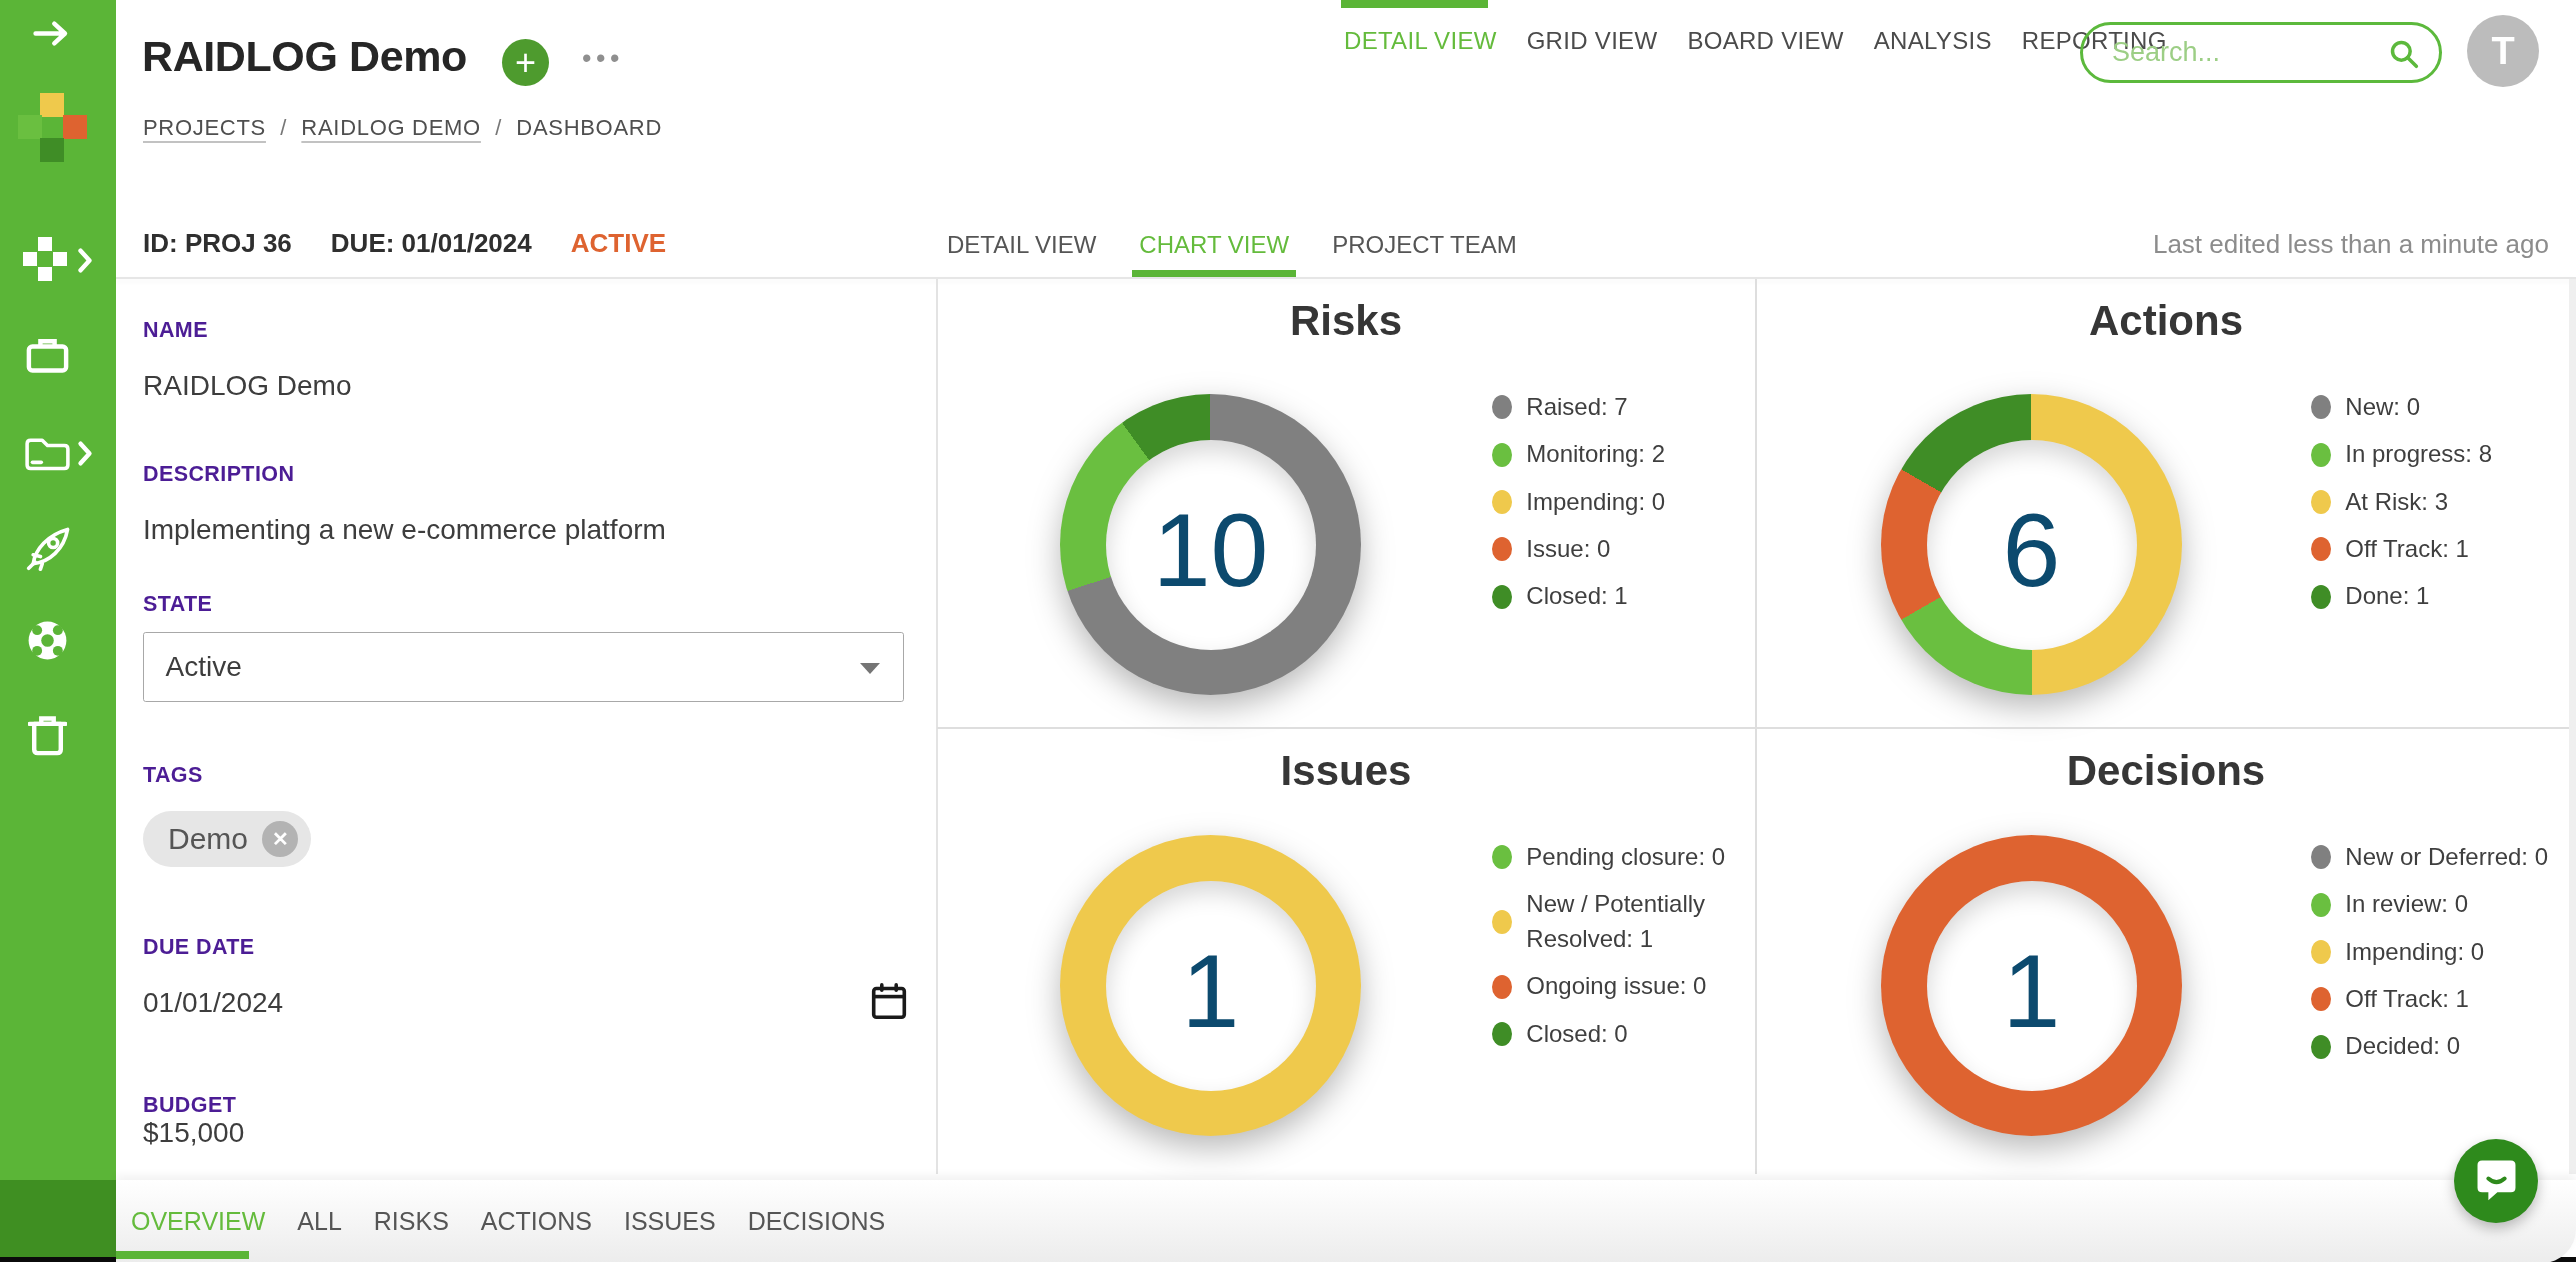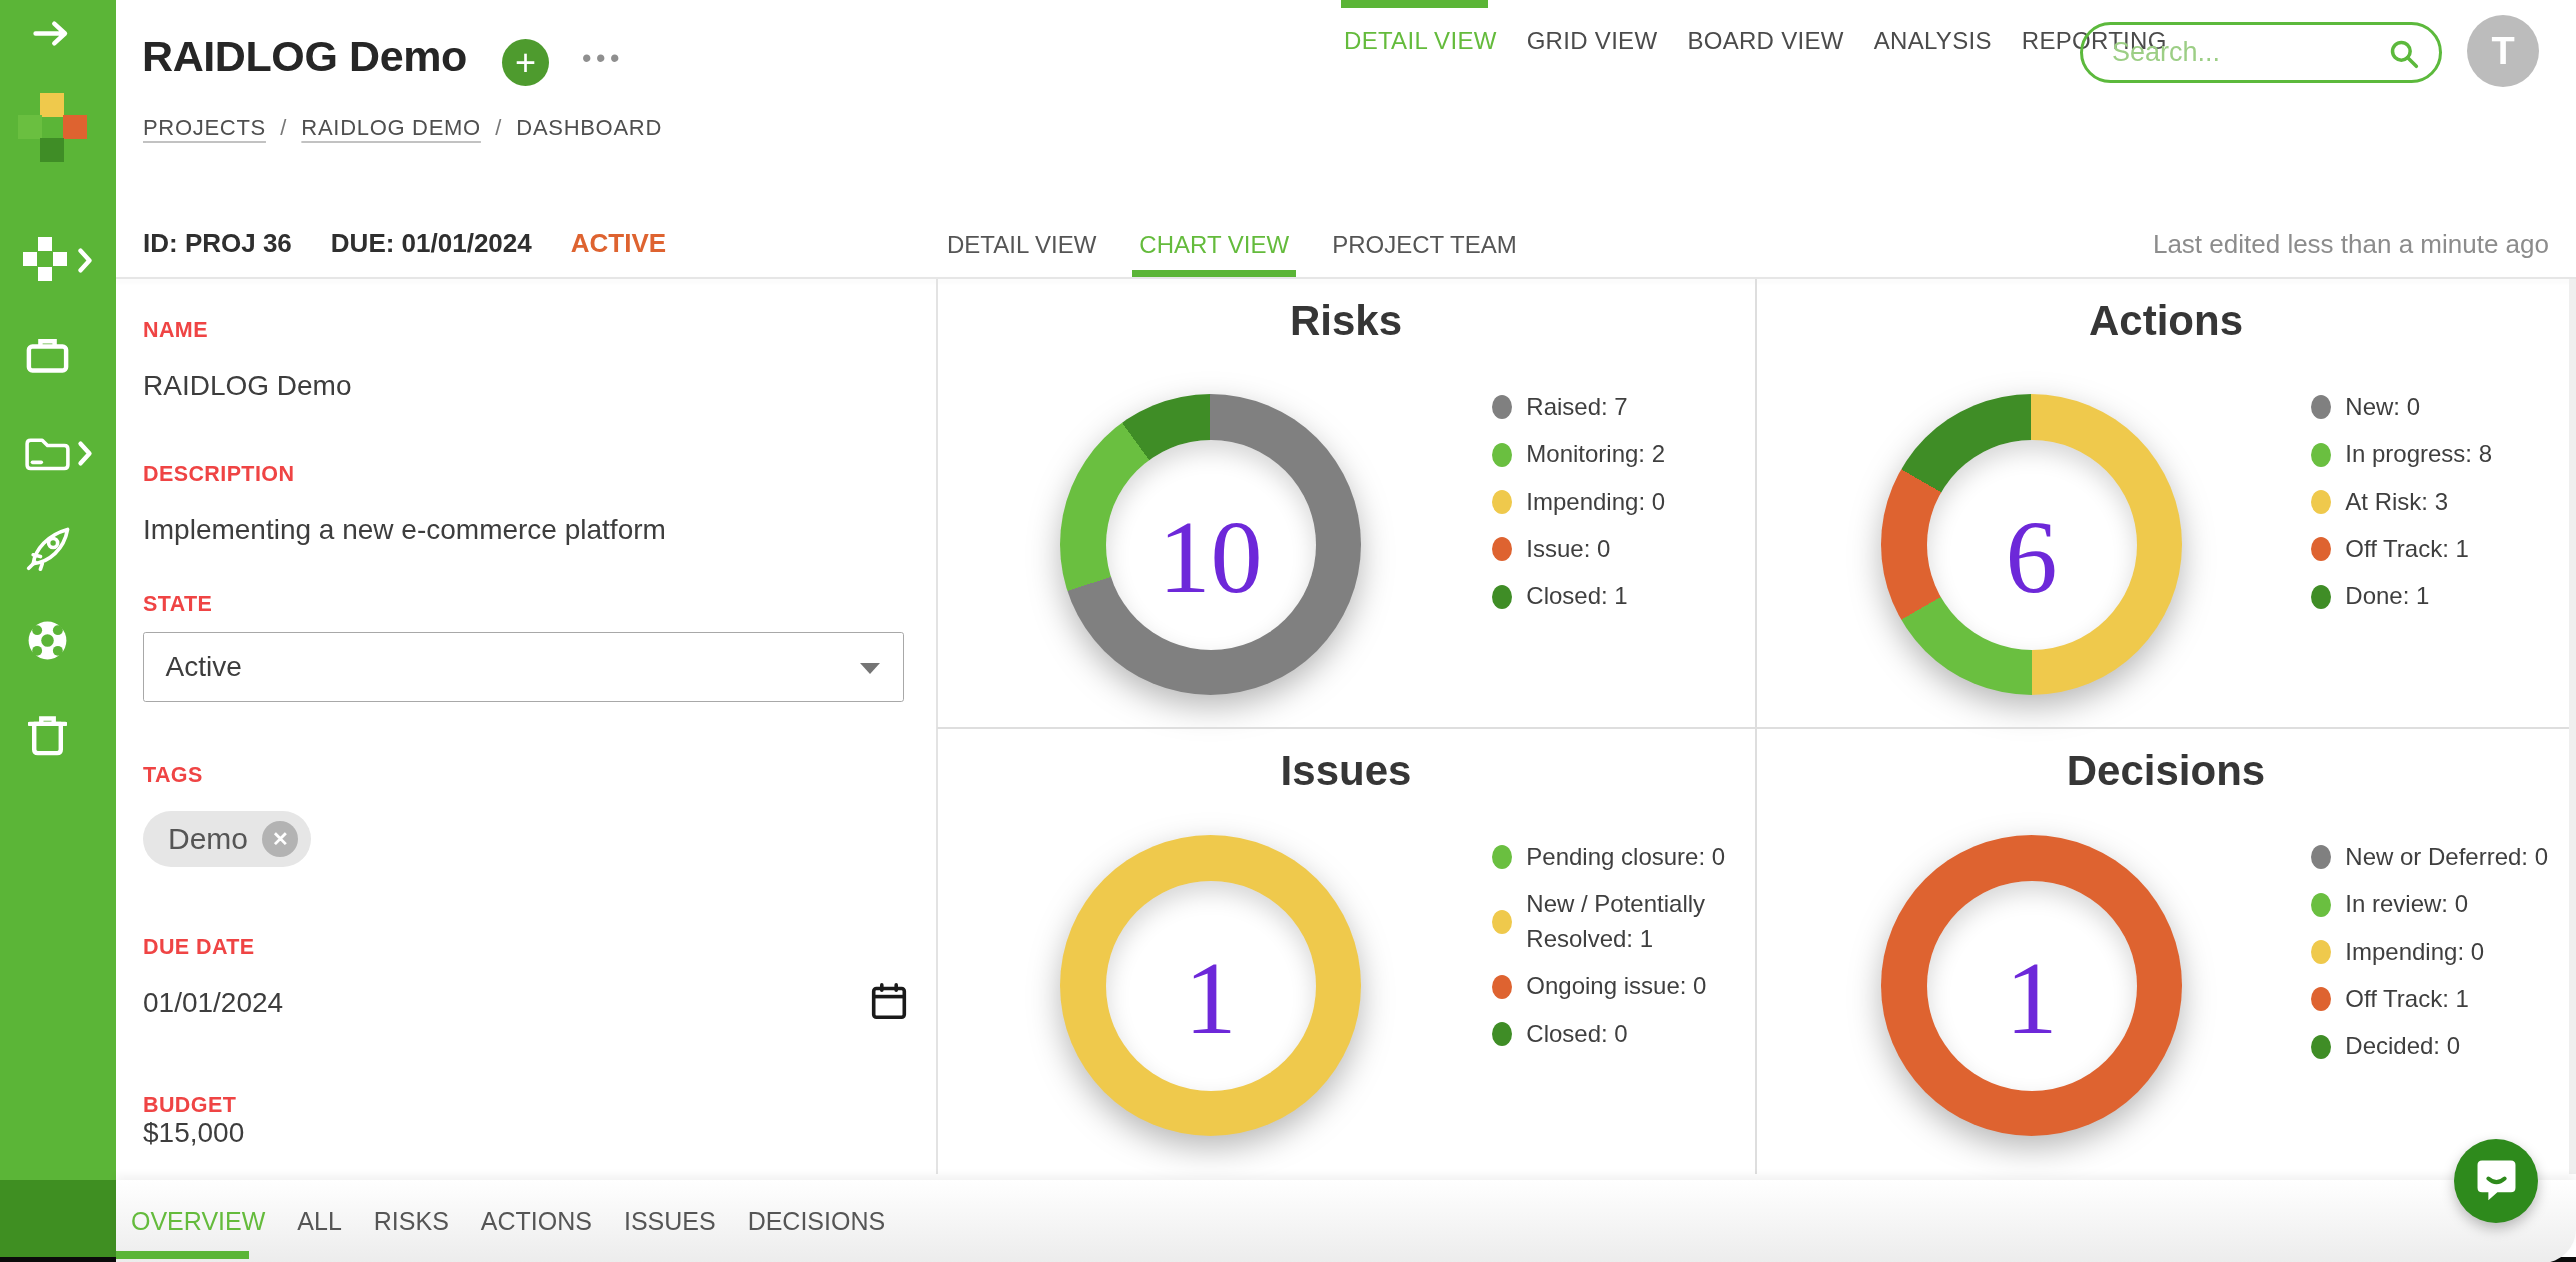--- a/index.html
+++ b/index.html
@@ -37,21 +37,21 @@
   #proj-info{left:143px;top:228px;display:flex;gap:39px;font-size:26px;font-weight:bold;color:#2f2f2f;}
   #proj-status{color:#DE6330;}
   #proj-tabs{left:947px;top:213px;height:64px;display:flex;gap:43px;align-items:center;font-size:24px;}
   .ptab{position:relative;color:#555;cursor:pointer;height:100%;display:flex;align-items:center;white-space:nowrap;}
   .ptab.active{color:#64BB3C;}
   .ptab.active::after{content:"";position:absolute;left:-7.2px;right:-7.2px;bottom:0;height:7.2px;background:#5BB537;}
   #last-edited{right:27px;top:229px;font-size:26px;color:#8c8c8c;}
   #header-divider{left:116px;top:277px;width:2460px;height:1.8px;background:#e6e6e6;box-shadow:0 2.7px 5.4px rgba(0,0,0,.05);}
 
   
-  .f-label{position:absolute;left:143px;font-size:21.5px;font-weight:bold;color:#ef4444;letter-spacing:0.4px;}
+  .f-label{position:absolute;left:143px;font-size:21.5px;font-weight:bold;color:#4c1d95;letter-spacing:0.4px;}
   .f-value{position:absolute;left:143px;font-size:28px;color:#3d3d3d;}
   #state-select{left:143px;top:632px;width:761px;height:70px;border:0.9px solid #a8a8a8;border-radius:2.7px;
                 box-sizing:border-box;display:flex;align-items:center;cursor:pointer;background:#fff;}
   #state-select .sel-text{margin-left:21.5px;font-size:28px;color:#3d3d3d;}
   #select-caret{position:absolute;right:23px;top:30px;width:0;height:0;
                 border-left:10px solid transparent;border-right:10px solid transparent;border-top:11.6px solid #757575;}
   #tag-chip{left:143px;top:811px;height:56px;border-radius:28px;background:#e6e6e6;display:flex;
             align-items:center;padding:0 12.5px 0 25px;}
   #tag-chip .tag-text{font-size:30px;color:#555;}
   #tag-remove{width:36px;height:36px;border-radius:50%;background:#b3b3b3;margin-left:14.3px;display:flex;
@@ -60,22 +60,22 @@
   #panel-divider{left:936px;top:279px;width:1.8px;height:895px;background:#e3e3e3;}
 
   
   .quad{position:absolute;}
   .q-title{position:absolute;top:18px;left:0;right:0;text-align:center;font-size:42px;font-weight:bold;color:#363636;}
   .donut{position:absolute;width:301px;height:301px;}
   .ring{position:absolute;left:0;top:0;width:301px;height:301px;border-radius:50%;
         filter:drop-shadow(0 12.5px 16px rgba(0,0,0,.28));}
   .hole{position:absolute;left:46px;top:46px;width:210px;height:210px;border-radius:50%;background:#fff;
         box-shadow:inset 0 10.7px 23px rgba(0,0,0,.16);}
-  .total{position:absolute;left:0;top:12px;width:301px;height:301px;display:flex;align-items:center;
-         justify-content:center;font-size:104px;color:#6d28d9;font-family:Liberation Serif, serif;}
+  .total{position:absolute;left:0;top:6px;width:301px;height:301px;display:flex;align-items:center;
+         justify-content:center;font-size:104px;color:#0c4a6e;}
   .legend{position:absolute;left:555px;top:111px;}
   .li{display:flex;align-items:center;margin-bottom:12.5px;}
   .dot{width:20px;height:24px;border-radius:50%;margin-right:14.3px;flex:0 0 auto;}
   .lt{font-size:24px;color:#3f3f3f;line-height:1.45;max-width:269px;}
   .grid-line{background:#dedede;}
 
   
   #bottom-bar{left:116px;top:1180px;width:2460px;height:83px;background:linear-gradient(#ffffff,#ececec);
               border-bottom-right-radius:34px;box-shadow:0 -4.5px 9px rgba(0,0,0,.05);z-index:3;}
   #bottom-tabs{position:absolute;left:15px;top:0;height:100%;display:flex;gap:32px;align-items:center;font-size:25px;}

